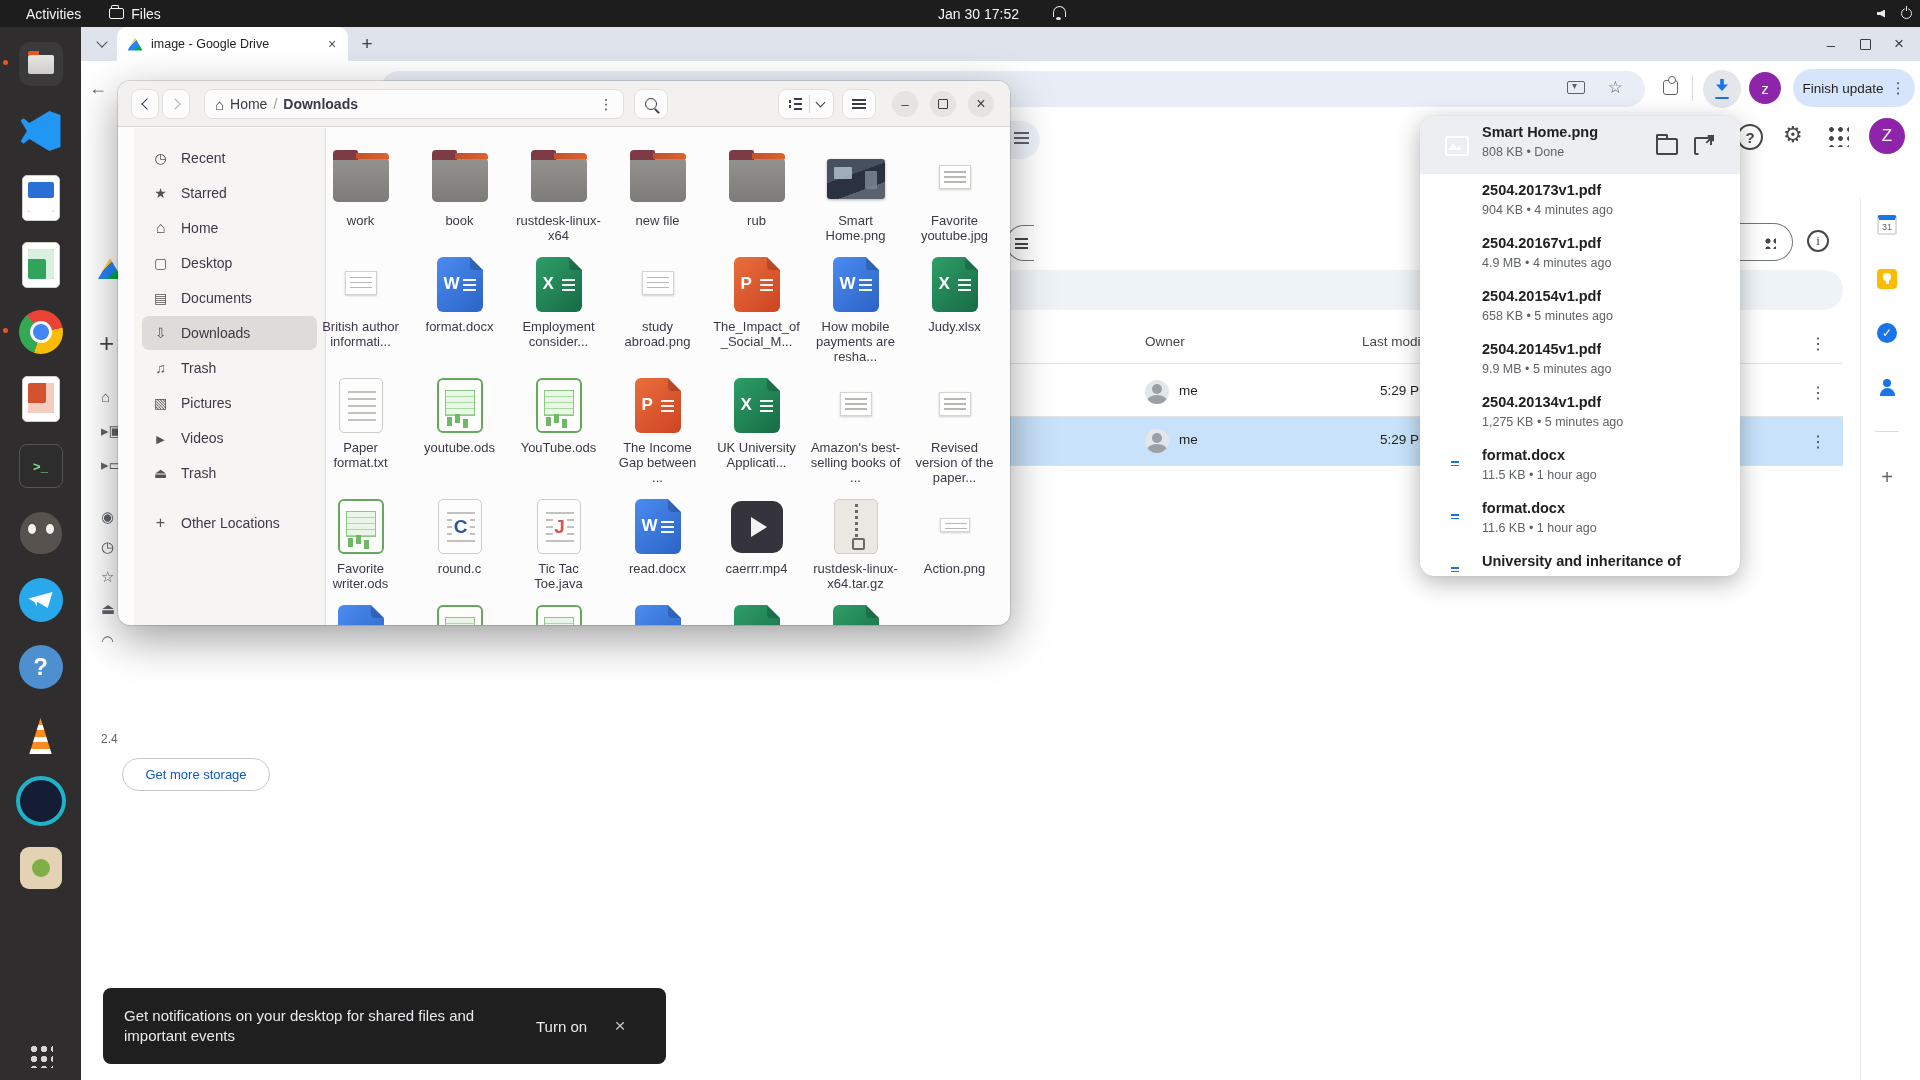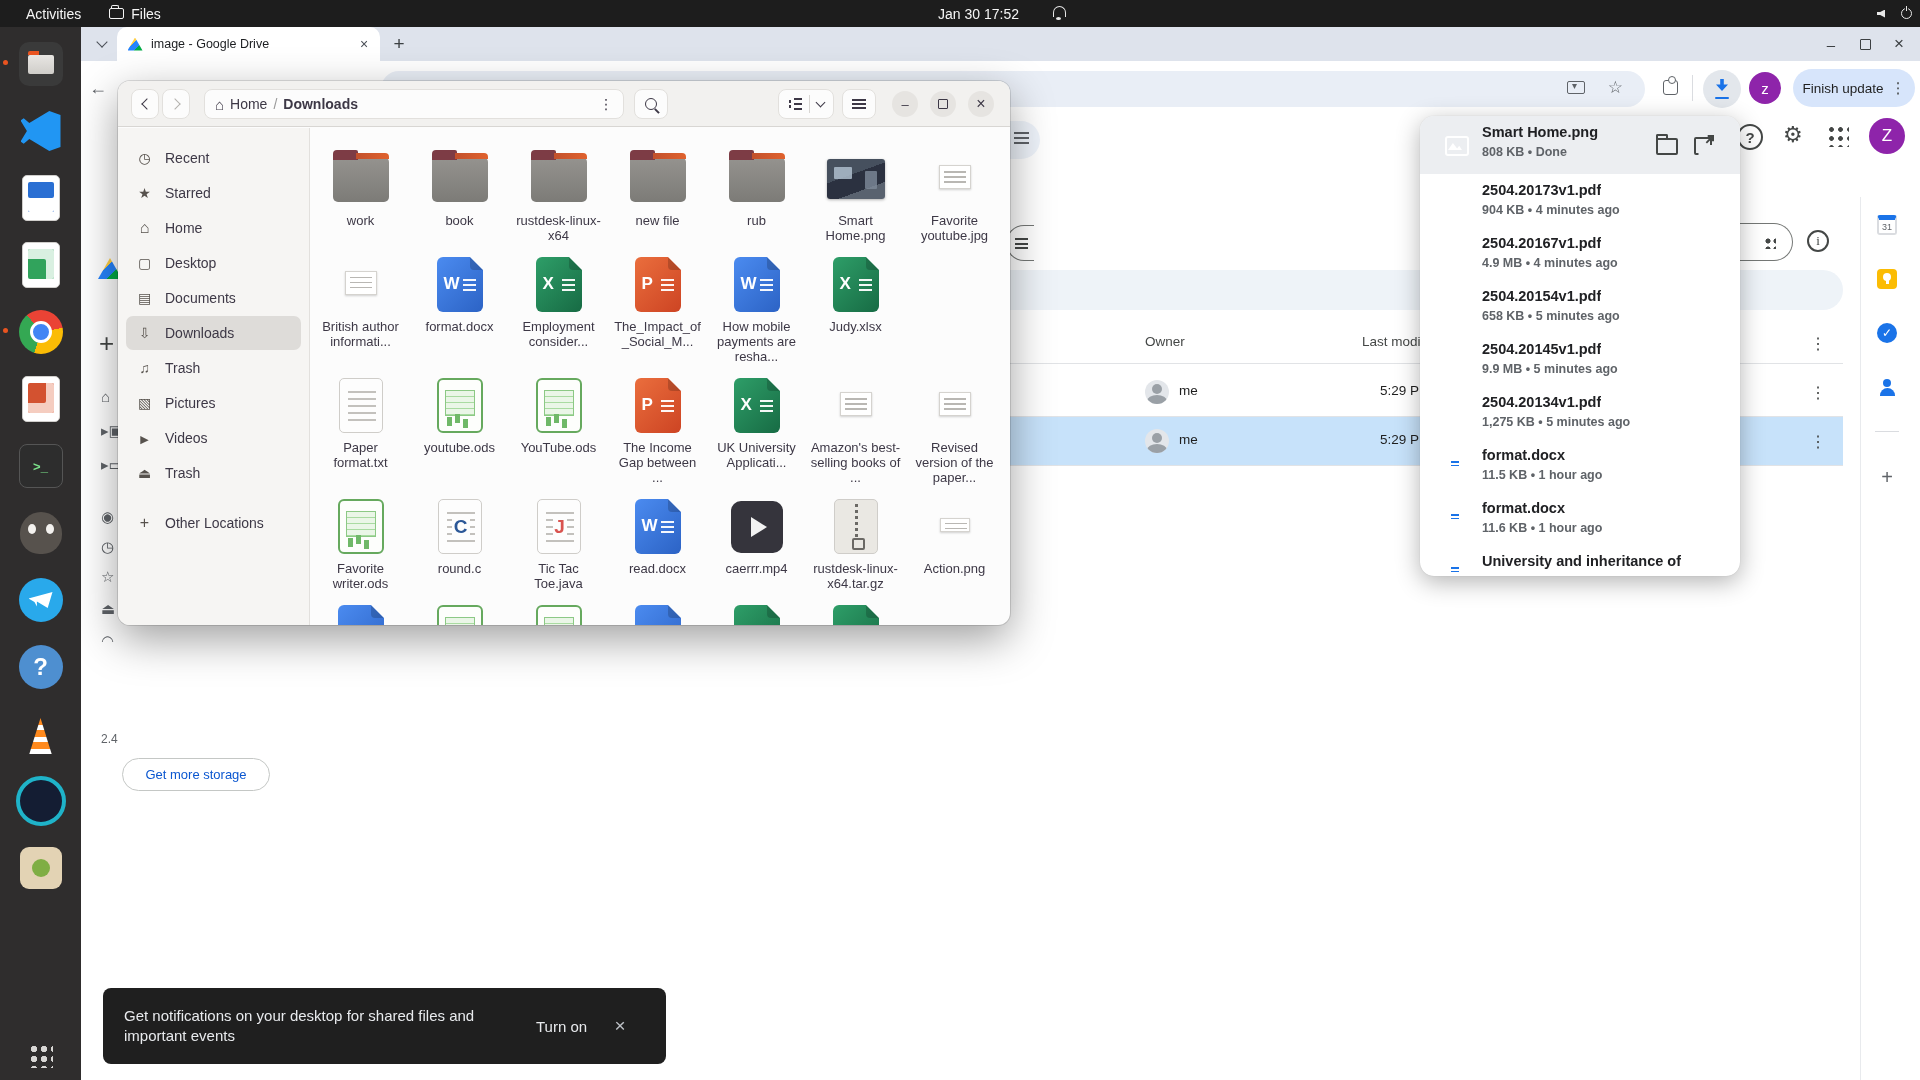--- a/index.html
+++ b/index.html
@@ -50,21 +50,21 @@
   .dk-store{width:42px;height:42px;background:#e3d3b4;border-radius:9px;display:flex;align-items:center;justify-content:center;}
   .dk-store i{width:18px;height:18px;background:#7fae44;border-radius:50%;}
   #showapps{position:absolute;bottom:12px;left:50%;transform:translateX(-50%);width:26px;height:26px;cursor:pointer;
     background:radial-gradient(circle 3px,#d9d7d5 97%,transparent) 0 0/10px 10px;background-position:0 0;width:24px;height:24px;}
 
   
   #browser{position:absolute;left:81px;top:27px;width:1839px;height:1053px;background:#fff;z-index:1;}
   #tabstrip{position:absolute;left:0;top:0;width:100%;height:34px;background:#dee3ec;display:flex;align-items:flex-end;}
   #tabsearch{width:26px;height:26px;margin:0 2px 4px 8px;border-radius:50%;display:flex;align-items:center;justify-content:center;cursor:pointer;}
   .cdown{width:8px;height:8px;border-right:1.8px solid #4a4f57;border-bottom:1.8px solid #4a4f57;transform:rotate(45deg);margin-top:-4px;}
-  .tab{position:relative;width:263px;height:34px;display:flex;align-items:center;padding:0 8px 0 10px;font-size:12.5px;color:#3c4043;cursor:pointer;}
+  .tab{position:relative;width:231px;height:34px;display:flex;align-items:center;padding:0 8px 0 10px;font-size:12.5px;color:#3c4043;cursor:pointer;}
   .tab:not(.active)::after{content:"";position:absolute;right:0;top:9px;height:16px;width:1px;background:#9aa4b2;}
   .tab.active{background:#fff;border-radius:10px 10px 0 0;color:#1c1e21;z-index:2;}
   .tab.active::after{display:none;}
   .tlabel{flex:1;white-space:nowrap;overflow:hidden;margin-left:8px;}
   .tclose{width:16px;height:16px;border-radius:50%;display:flex;align-items:center;justify-content:center;color:#4a4f57;font-size:14px;}
   .tclose::before{content:"×";}
   .fav{width:16px;height:16px;flex:none;position:relative;border-radius:3px;display:flex;align-items:center;justify-content:center;font-size:12px;}
   .fav-arxiv{background:#6fdd3e;border-radius:2px;}
   .fav-arxiv::before{content:"";width:7px;height:7px;background:radial-gradient(circle 1.5px at 2px 2px,#222 95%,transparent),radial-gradient(circle 1.5px at 6px 2px,#222 95%,transparent),linear-gradient(#222 0 0) 50% 80%/6px 1.5px no-repeat;}
   .fav-drive::before{content:"";width:15px;height:13px;background:linear-gradient(135deg,#ffcf44 0 38%,#2684fc 38% 66%,#00ac47 66%);clip-path:polygon(50% 0,100% 100%,0 100%);}
@@ -174,21 +174,21 @@
     background:radial-gradient(circle 4px at 4px 6px,transparent 3px,#fff 3px 4.5px,transparent 4.5px),radial-gradient(circle 4px at 12px 6px,transparent 3px,#fff 3px 4.5px,transparent 4.5px);}
   .dp-docs{width:27px;height:27px;background:#1a73e8;border-radius:5px;position:relative;}
   .dp-docs::before{content:"";position:absolute;left:7px;top:6px;width:13px;height:15px;background:#fff;border-radius:1.5px;}
   .dp-docs::after{content:"";position:absolute;left:9.5px;top:9px;width:8px;height:8px;
     background:repeating-linear-gradient(180deg,#1a73e8 0 1.6px,transparent 1.6px 3.8px);}
   .dp-img{width:34px;height:34px;border-radius:7px;background:linear-gradient(140deg,#c95bd6,#8e24aa);position:relative;}
   .dp-img::before{content:"";position:absolute;left:7px;top:8px;width:20px;height:16px;border:2px solid #fff;border-radius:3px;}
   .dp-img::after{content:"";position:absolute;left:10px;top:15px;width:14px;height:7px;background:#fff;clip-path:polygon(0 100%,35% 0,65% 80%,80% 40%,100% 100%);}
   .dlname{position:absolute;left:62px;top:8px;font-size:14.5px;color:#202124;font-weight:bold;white-space:nowrap;overflow:hidden;max-width:245px;}
   .dlrow.hl .dlname{max-width:170px;}
-  .dlmeta{position:absolute;left:62px;top:29px;font-size:12.5px;color:#5f6368;white-space:nowrap;font-weight:bold;}
+  .dlmeta{position:absolute;left:62px;top:29px;font-size:12.5px;color:#5f6368;white-space:nowrap;}
   .dlact{position:absolute;top:17px;width:24px;height:24px;cursor:pointer;}
   .act-folder{right:62px;}
   .act-folder::before{content:"";position:absolute;left:2px;top:5px;width:18px;height:13px;border:2px solid #444746;border-radius:2px;}
   .act-folder::after{content:"";position:absolute;left:2px;top:1px;width:8px;height:4px;border:2px solid #444746;border-bottom:none;border-radius:2px 2px 0 0;}
   .act-open{right:24px;}
   .act-open::before{content:"";position:absolute;left:2px;top:4px;width:14px;height:14px;border:2px solid #444746;border-radius:2px;
      clip-path:polygon(0 0,55% 0,55% 25%,25% 25%,25% 100%,100% 100%,100% 45%,0 45%,0 0,100% 0,100% 100%,0 100%);}
   .act-open::after{content:"";position:absolute;right:2px;top:2px;width:9px;height:9px;background:#444746;
      clip-path:polygon(30% 0,100% 0,100% 70%,78% 70%,78% 38%,22% 95%,8% 80%,63% 22%,30% 22%);}
 
@@ -220,21 +220,21 @@
      linear-gradient(#3d3846 0 0) 6px 0/8px 2px no-repeat,linear-gradient(#3d3846 0 0) 6px 5px/8px 2px no-repeat,linear-gradient(#3d3846 0 0) 6px 10px/8px 2px no-repeat;}
   .nv-sep{width:1px;height:18px;background:#d8d6d3;margin:0 7px;}
   .nv-caret{width:7px;height:7px;border-right:1.6px solid #3d3846;border-bottom:1.6px solid #3d3846;transform:rotate(45deg);margin-top:-3px;}
   #nb-menu{left:724px;width:34px;}
   .nv-burger{width:14px;height:10px;background:linear-gradient(#3d3846 0 0) 0 0/14px 2px no-repeat,linear-gradient(#3d3846 0 0) 0 4px/14px 2px no-repeat,linear-gradient(#3d3846 0 0) 0 8px/14px 2px no-repeat;}
   .nwc{position:absolute;top:10px;width:26px;height:26px;border-radius:50%;background:#e6e4e1;display:flex;align-items:center;justify-content:center;color:#3d3846;font-size:13px;cursor:pointer;}
   #nwc-min{left:774px;} #nwc-min::before{content:"–";}
   #nwc-max{left:812px;} #nwc-max::before{content:"";width:8px;height:8px;border:1.5px solid #3d3846;border-radius:1px;}
   #nwc-close{left:850px;} #nwc-close::before{content:"×";font-size:16px;}
 
-  #nsidebar{position:absolute;left:0;top:47px;width:192px;height:497px;background:#f6f5f3;border-right:1px solid #e2e0dd;padding-top:12px;}
+  #nsidebar{position:absolute;left:16px;top:47px;width:192px;height:497px;background:#f6f5f3;border-right:1px solid #e2e0dd;padding-top:12px;}
   .srow{margin:1px 8px;height:34px;border-radius:7px;display:flex;align-items:center;gap:12px;padding:0 10px;font-size:14px;color:#3d3846;cursor:pointer;}
   .srow.sel{background:#dedcd9;}
   .srow.other{margin-top:16px;}
   .sglyph{width:17px;text-align:center;color:#57524d;font-size:14px;}
   .sg-recent::before{content:"◷";} .sg-starred::before{content:"★";} .sg-home::before{content:"⌂";font-size:16px;}
   .sg-desktop::before{content:"▢";} .sg-documents::before{content:"▤";} .sg-downloads::before{content:"⇩";}
   .sg-music::before{content:"♫";} .sg-pictures::before{content:"▧";} .sg-videos::before{content:"▶";font-size:11px;}
   .sg-trash::before{content:"⏏";} .sg-other-locations::before{content:"+";font-size:16px;}
 
   #ngrid{position:absolute;left:193px;top:47px;width:699px;height:497px;overflow:hidden;padding-top:18px;}
@@ -556,20 +556,26 @@
             <div class="ticon" data-interactable="false">
               <div class="ic-page ic-excel" data-interactable="false">
                 <span data-interactable="false">X</span>
                 <i data-interactable="false"></i>
               </div>
             </div>
             <div class="tlab" data-interactable="false">Employment consider...</div>
           </div>
           <div class="tile" data-interactable="true">
             <div class="ticon" data-interactable="false">
+              <div class="ic-thumb" data-interactable="false"></div>
+            </div>
+            <div class="tlab" data-interactable="false">study abroad.png</div>
+          </div>
+          <div class="tile" data-interactable="true">
+            <div class="ticon" data-interactable="false">
               <div class="ic-page ic-ppt" data-interactable="false">
                 <span data-interactable="false">P</span>
                 <i data-interactable="false"></i>
               </div>
             </div>
             <div class="tlab" data-interactable="false">The_Impact_of_Social_M...</div>
           </div>
           <div class="tile" data-interactable="true">
             <div class="ticon" data-interactable="false">
               <div class="ic-page ic-word" data-interactable="false">

